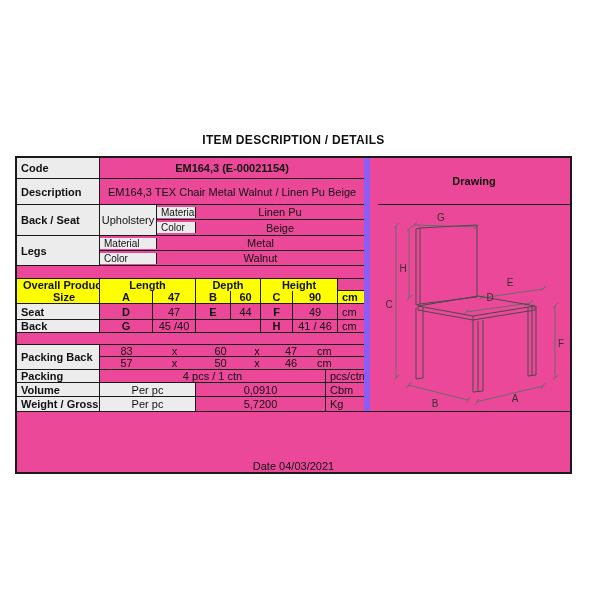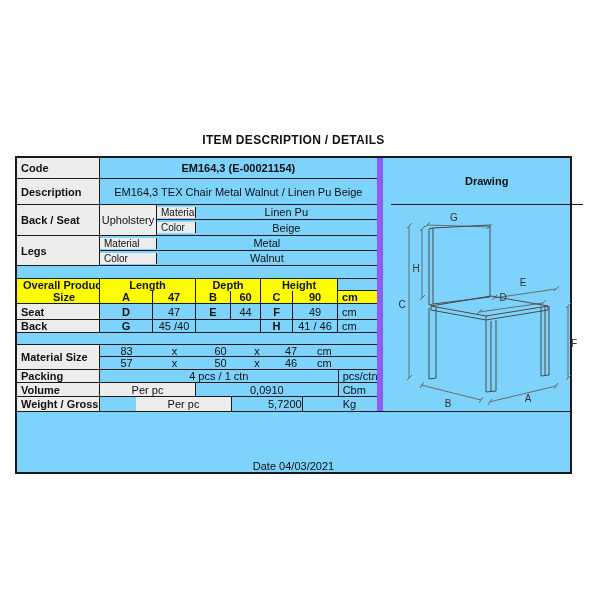--- a/index.html
+++ b/index.html
@@ -1,27 +1,27 @@
 <!DOCTYPE html>
 <html><head>
 <meta charset="utf-8">
 <style>
   html,body{margin:0;padding:0;background:#fff;}
   body{font-family:"Liberation Sans",sans-serif;font-size:11px;color:#111;}
   .page{width:600px;height:600px;position:relative;background:#fff;overflow:hidden;}
   .content{position:absolute;left:15px;top:133px;width:557px;}
   .title{font-weight:bold;font-size:12px;letter-spacing:.3px;text-align:center;margin-bottom:9px;}
-  .tbl{border:2px solid #1a1a1a;width:557px;box-sizing:border-box;background:#7dd3fc;}
+  .tbl{border:2px solid #1a1a1a;width:557px;box-sizing:border-box;background:#ec4899;}
   .tbl-top{display:flex;border-bottom:1px solid #1a1a1a;}
   .mc{width:361px;box-sizing:border-box;display:flex;flex-direction:column;}
   .dc{flex:1;border-left:6px solid #8b5cf6;display:flex;flex-direction:column;padding-left:8px;}
   .dc-h{height:47px;box-sizing:border-box;border-bottom:1px solid #1a1a1a;display:flex;align-items:center;justify-content:center;font-weight:bold;}
   .dc-b{flex:1;display:flex;align-items:center;justify-content:center;}
   .row{display:flex;border-bottom:1px solid #1a1a1a;box-sizing:border-box;}
-  .row.nbb{border-bottom:none;gap:36px;}
+  .row.nbb{border-bottom:none;}
   .c{border-right:1px solid #1a1a1a;box-sizing:border-box;display:flex;align-items:center;overflow:hidden;white-space:nowrap;}
   .c.last{border-right:none;}
   .c.nb{border-right:none;}
   .lbl{background:#ececec;font-weight:bold;padding-left:4px;}
   .ctr{justify-content:center;}
   .lft{padding-left:4px;}
   .b{font-weight:bold;}
   .y{background:#ffff00;font-weight:bold;}
   .gb{background:#ececec;}
   .f10{font-size:10px;}
@@ -139,21 +139,21 @@
             <div class="c w32 ctr b">H</div>
             <div class="c w45 ctr">41 / 46</div>
             <div class="c fx lft last">cm</div>
           </div>
 
           <div class="row" style="height:12px">
             <div class="c fx last"></div>
           </div>
 
           <div class="row" style="height:25px">
-            <div class="c lbl w83">Material Size</div>
+            <div class="c lbl w83">Packing Back</div>
             <div class="col">
               <div class="subrow" style="height:12px">
                 <div class="c nb w53 ctr">83</div>
                 <div class="c nb w43 ctr">x</div>
                 <div class="c nb w49 ctr">60</div>
                 <div class="c nb w24 ctr">x</div>
                 <div class="c nb w44 ctr">47</div>
                 <div class="c nb fx lft last">cm</div>
               </div>
               <div class="subrow last" style="height:12px">

